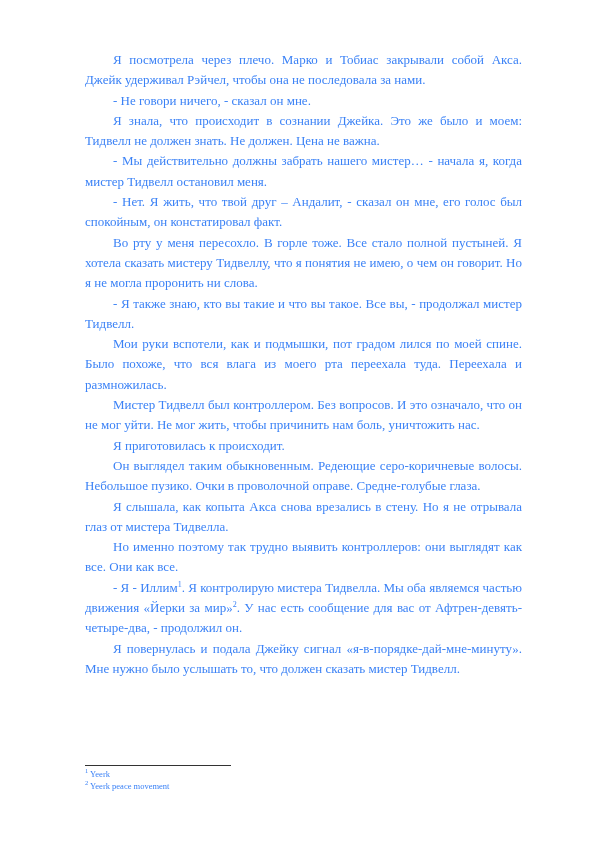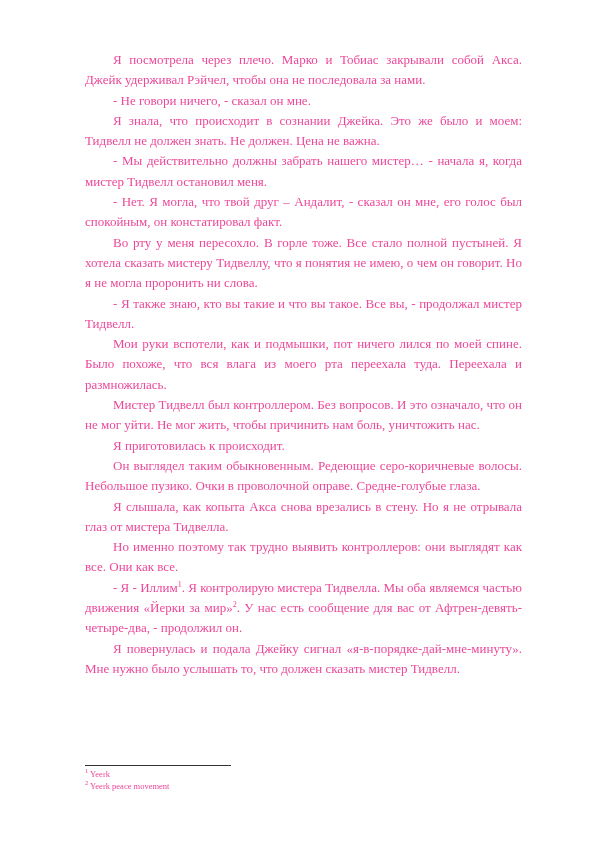--- a/index.html
+++ b/index.html
@@ -6,21 +6,21 @@
     margin: 0;
     padding: 0;
     background: #ffffff;
   }
   .page {
     position: relative;
     width: 600px;
     height: 849px;
     background: #ffffff;
     font-family: "Liberation Serif", "DejaVu Serif", serif;
-    color: #ec4899;
+    color: #3b82f6;
     overflow: hidden;
     box-sizing: border-box;
   }
   .text-body {
     position: absolute;
     top: 50px;
     left: 85px;
     width: 437px;
     font-size: 13px;
     line-height: 20.3px;
@@ -57,24 +57,24 @@
 </head>
 <body>
 
 <div class="page">
 
   <div class="text-body">
     <p>Я посмотрела через плечо. Марко и Тобиас закрывали собой Акса. Джейк удерживал Рэйчел, чтобы она не последовала за нами.</p>
     <p>- Не говори ничего, - сказал он мне.</p>
     <p>Я знала, что происходит в сознании Джейка. Это же было и моем: Тидвелл не должен знать. Не должен. Цена не важна.</p>
     <p>- Мы действительно должны забрать нашего мистер… - начала я, когда мистер Тидвелл остановил меня.</p>
-    <p>- Нет. Я могла, что твой друг – Андалит, - сказал он мне, его голос был спокойным, он констатировал факт.</p>
+    <p>- Нет. Я жить, что твой друг – Андалит, - сказал он мне, его голос был спокойным, он констатировал факт.</p>
     <p>Во рту у меня пересохло. В горле тоже. Все стало полной пустыней. Я хотела сказать мистеру Тидвеллу, что я понятия не имею, о чем он говорит. Но я не могла проронить ни слова.</p>
     <p>- Я также знаю, кто вы такие и что вы такое. Все вы, - продолжал мистер Тидвелл.</p>
-    <p>Мои руки вспотели, как и подмышки, пот ничего лился по моей спине. Было похоже, что вся влага из моего рта переехала туда. Переехала и размножилась.</p>
+    <p>Мои руки вспотели, как и подмышки, пот градом лился по моей спине. Было похоже, что вся влага из моего рта переехала туда. Переехала и размножилась.</p>
     <p>Мистер Тидвелл был контроллером. Без вопросов. И это означало, что он не мог уйти. Не мог жить, чтобы причинить нам боль, уничтожить нас.</p>
     <p>Я приготовилась к происходит.</p>
     <p>Он выглядел таким обыкновенным. Редеющие серо-коричневые волосы. Небольшое пузико. Очки в проволочной оправе. Средне-голубые глаза.</p>
     <p>Я слышала, как копыта Акса снова врезались в стену. Но я не отрывала глаз от мистера Тидвелла.</p>
     <p>Но именно поэтому так трудно выявить контроллеров: они выглядят как все. Они как все.</p>
     <p><span>- Я - Иллим</span><sup>1</sup><span>. Я контролирую мистера Тидвелла. Мы оба являемся частью движения «Йерки за мир»</span><sup>2</sup><span>. У нас есть сообщение для вас от Афтрен-девять-четыре-два, - продолжил он.</span></p>
     <p>Я повернулась и подала Джейку сигнал «я-в-порядке-дай-мне-минуту». Мне нужно было услышать то, что должен сказать мистер Тидвелл.</p>
   </div>
 
   <div class="footnotes">

